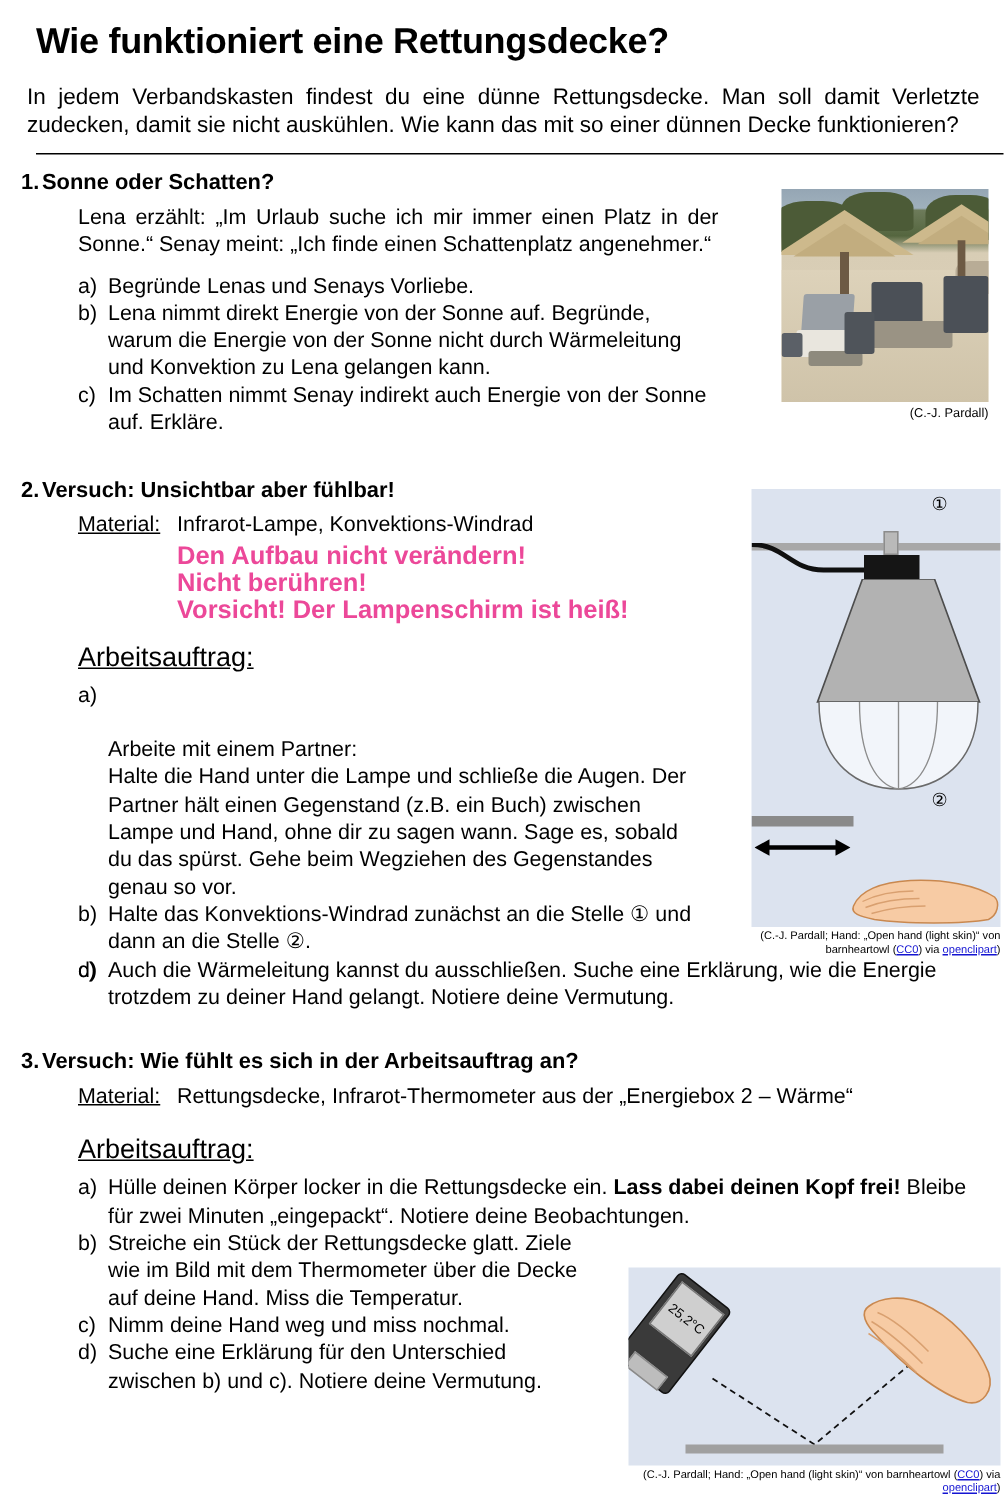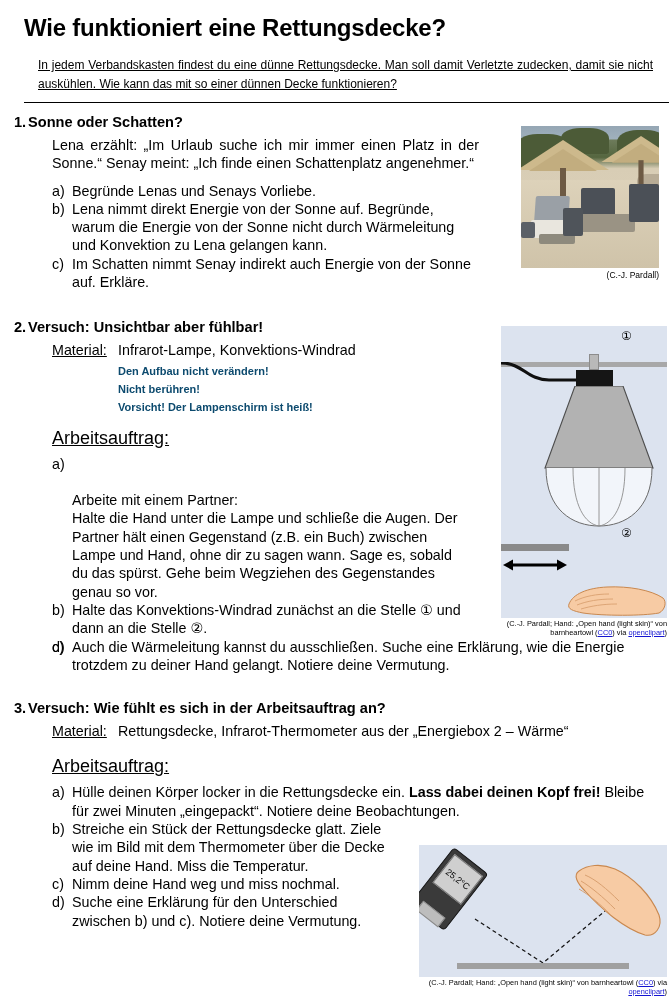--- a/index.html
+++ b/index.html
@@ -5,31 +5,31 @@
   html,body{margin:0;padding:0;background:#fff;}
   body{
     width:669px;height:1004px;overflow:hidden;position:relative;
     font-family:"Liberation Sans","DejaVu Sans",sans-serif;
     color:#000;-webkit-font-smoothing:none;
   }
   .page{position:relative;width:669px;height:1004px;box-sizing:border-box;padding:14px 10px 0 14px;}
 
   
   .doc-title{font-size:24px;font-weight:bold;letter-spacing:-0.2px;margin:0 0 14px 10px;}
-  .intro{font-size:12px;line-height:18.5px;margin:0 6px 9px 24px;text-align:justify;text-decoration:underline;}
+  .intro{font-size:15px;line-height:18.5px;margin:0 6px 9px 4px;text-align:justify;}
   .rule{border:0;border-top:1.2px solid #000;margin:0 0 11px 10px;width:645px;}
 
   .sec{position:relative;margin:0 0 0 0;}
   .sec-head{font-size:14.6px;font-weight:bold;margin:0 0 6px 0;padding-left:14px;position:relative;}
   .sec-head .num{position:absolute;left:0;top:0;}
   .body{padding-left:38px;}
   .para{font-size:14.3px;line-height:18.3px;margin:0 0 9px 0;text-align:justify;}
   .material{font-size:14.3px;line-height:18.3px;margin:0 0 2px 0;position:relative;padding-left:66px;}
   .material .lbl{position:absolute;left:0;top:0;text-decoration:underline;}
-  .warn{color:#0c4a6e;font-weight:bold;font-size:11px;line-height:18.3px;margin:0;padding-left:66px;}
+  .warn{color:#ec4899;font-weight:bold;font-size:17px;line-height:18.3px;margin:0;padding-left:66px;}
   .auftrag{font-size:18px;margin:11px 0 6px 0;}
   .auftrag span{text-decoration:underline;}
 
   ol.alpha{list-style:none;margin:0;padding:0;}
   ol.alpha > li{position:relative;padding-left:20px;font-size:14.3px;line-height:18.3px;margin:0 0 0 0;text-align:left;}
   ol.alpha > li .mk{position:absolute;left:0;top:0;}
   b.bold{font-weight:bold;}
 
   
   .fig-beach{position:absolute;left:521px;top:126px;width:138px;}

